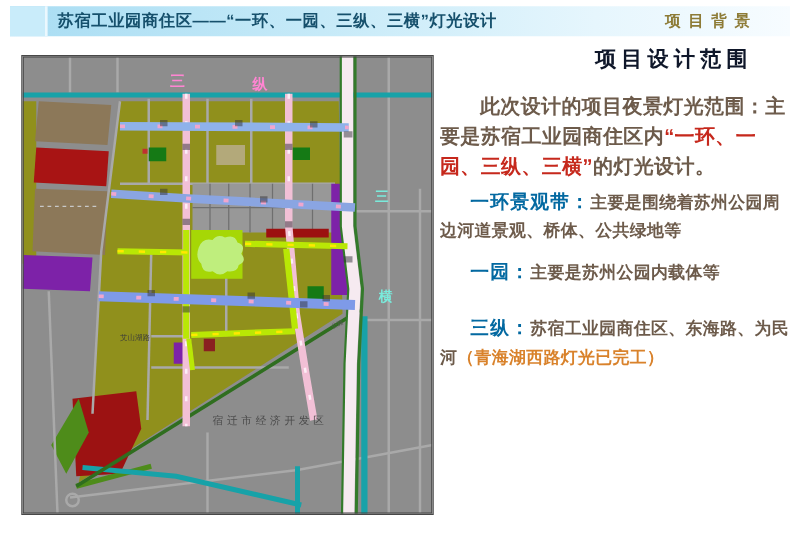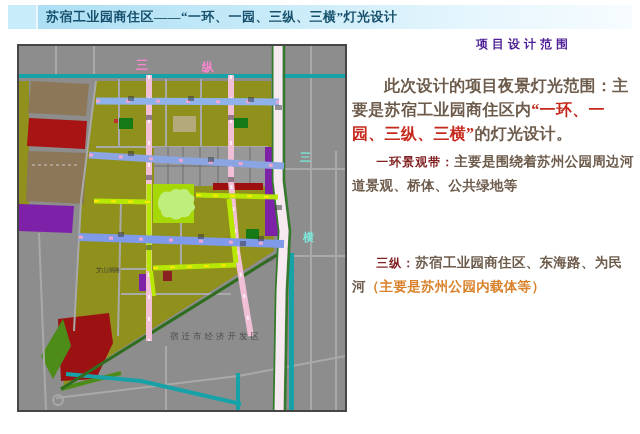--- a/index.html
+++ b/index.html
@@ -1,48 +1,49 @@
 <!DOCTYPE html>
 <html><head>
 <meta charset="utf-8">
 <style>
   html,body{margin:0;padding:0;background:#ffffff;}
   .slide{position:relative;width:640px;height:434px;background:#ffffff;overflow:hidden;
-         font-family:Liberation Serif, serif;}
+         font-family:Liberation Sans, sans-serif;}
   
   .titlebar{position:absolute;left:8px;top:5px;width:624px;height:24px;
             background:linear-gradient(to right,#a9ddf3 0%,#c6eaf8 40%,#e6f6fd 75%,#f7fcff 100%);}
   .titlebar-accent{position:absolute;left:0;top:0;width:28px;height:24px;background:#c9ecfa;border-right:2px solid #ebf8fe;}
   .title-text{position:absolute;left:38px;top:0;height:24px;line-height:24px;white-space:nowrap;
               font-size:13px;font-weight:bold;color:#16506c;letter-spacing:0.5px;}
   .corner-label{position:absolute;right:26px;top:0;height:24px;line-height:24px;
                 font-size:12.5px;font-weight:bold;color:#8d7b36;letter-spacing:6px;}
   
   .map-wrap{position:absolute;left:17px;top:44px;width:328px;height:366px;border:1px solid #484848;}
   
   .panel{position:absolute;left:350px;top:34px;width:288px;height:380px;}
-  .panel-heading{position:absolute;left:126px;top:2px;font-size:12px;font-weight:bold;
-                 color:#4c1d95;letter-spacing:4px;white-space:nowrap;}
+  .panel-heading{position:absolute;left:126px;top:2px;font-size:17px;font-weight:bold;
+                 color:#0f172a;letter-spacing:4px;white-space:nowrap;}
   .intro{position:absolute;left:2px;top:40px;width:284px;font-size:16px;font-weight:bold;
          color:#6d5b4b;line-height:24px;text-indent:2em;letter-spacing:0.3px;}
   .hl{color:#c6281c;}
   .item{position:absolute;left:2px;width:284px;font-size:13.5px;font-weight:bold;
         color:#6d5b4b;line-height:23px;text-indent:1.8em;letter-spacing:0.3px;}
   .item-1{top:116px;} .item-2{top:172px;} .item-3{top:217px;} .item-4{top:263px;}
-  .term{color:#7f1d1d;font-size:12px;letter-spacing:1px;}
+  .term{color:#0369a1;font-size:15px;letter-spacing:1px;}
   .note{color:#d9822b;}
 </style>
 </head>
 <body>
 
 <div class="slide">
 
   <div class="titlebar">
     <div class="titlebar-accent"></div>
     <div class="title-text">苏宿工业园商住区——“一环、一园、三纵、三横”灯光设计</div>
+    <div class="corner-label">项目背景</div>
   </div>
 
   <div class="map-wrap">
     <svg viewBox="0 0 328 366" width="328" height="366">
 
       <rect x="0" y="0" width="328" height="366" fill="#8d8d8d"></rect>
 
       <g>
         <polygon points="78,36 253,36 256,206 45,341 56,286 63,156" fill="#90901c"></polygon>
         <rect x="0" y="36" width="11" height="130" fill="#90901c"></rect>
@@ -191,18 +192,19 @@
     </svg>
   </div>
 
   <div class="panel">
     <div class="panel-heading">项目设计范围</div>
 
     <div class="intro"><span>此次设计的项目夜景灯光范围：主要是苏宿工业园商住区内</span><span class="hl">“一环、一园、三纵、三横”</span><span>的灯光设计。</span></div>
 
     <div class="item item-1"><span class="term">一环景观带：</span><span>主要是围绕着苏州公园周边河道景观、桥体、公共绿地等</span><span class="note"></span></div>
 
-
-    <div class="item item-3"><span class="term">三纵：</span><span>苏宿工业园商住区、东海路、为民河</span><span class="note">（主要是苏州公园内载体等）</span></div>
+    <div class="item item-2"><span class="term">一园：</span><span>主要是苏州公园内载体等</span><span class="note"></span></div>
+
+    <div class="item item-3"><span class="term">三纵：</span><span>苏宿工业园商住区、东海路、为民河</span><span class="note">（青海湖西路灯光已完工）</span></div>
 
   </div>
 
 </div>
 
 </body></html>

